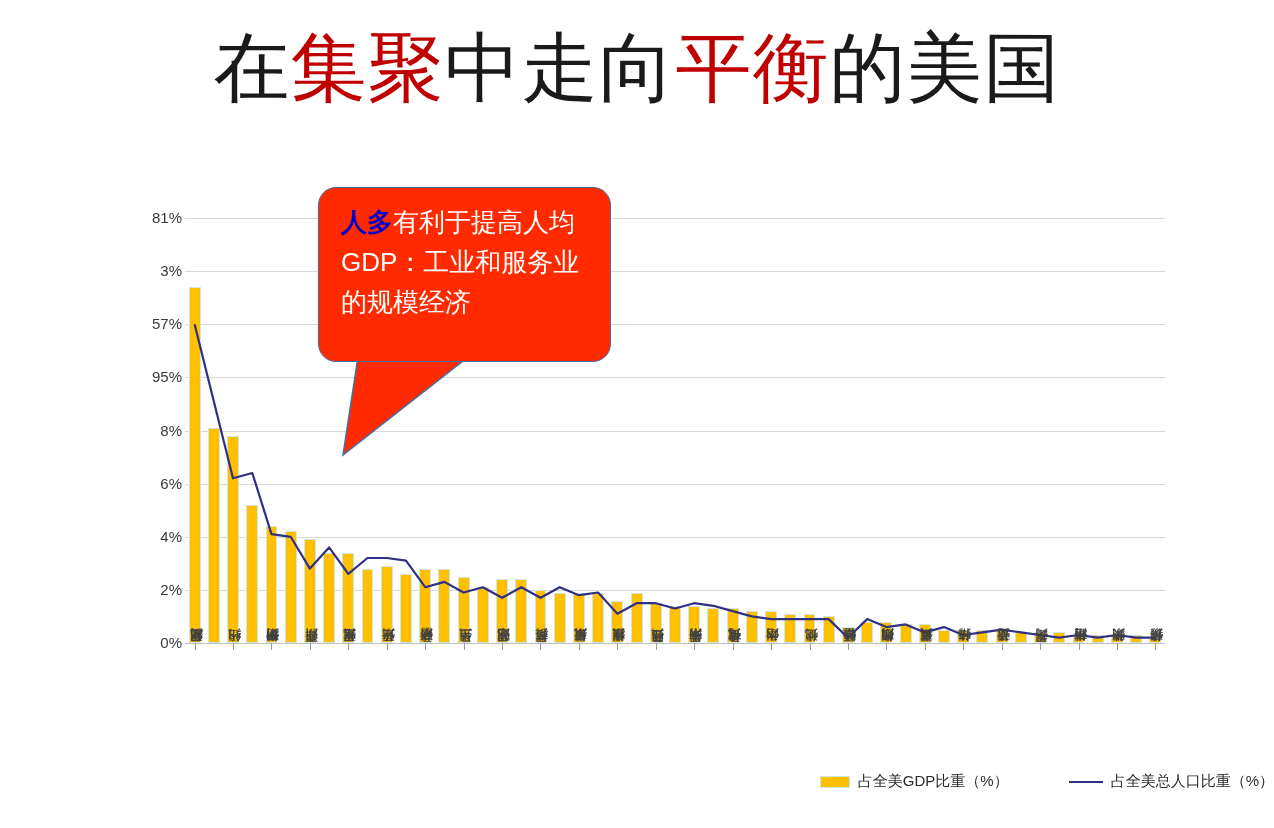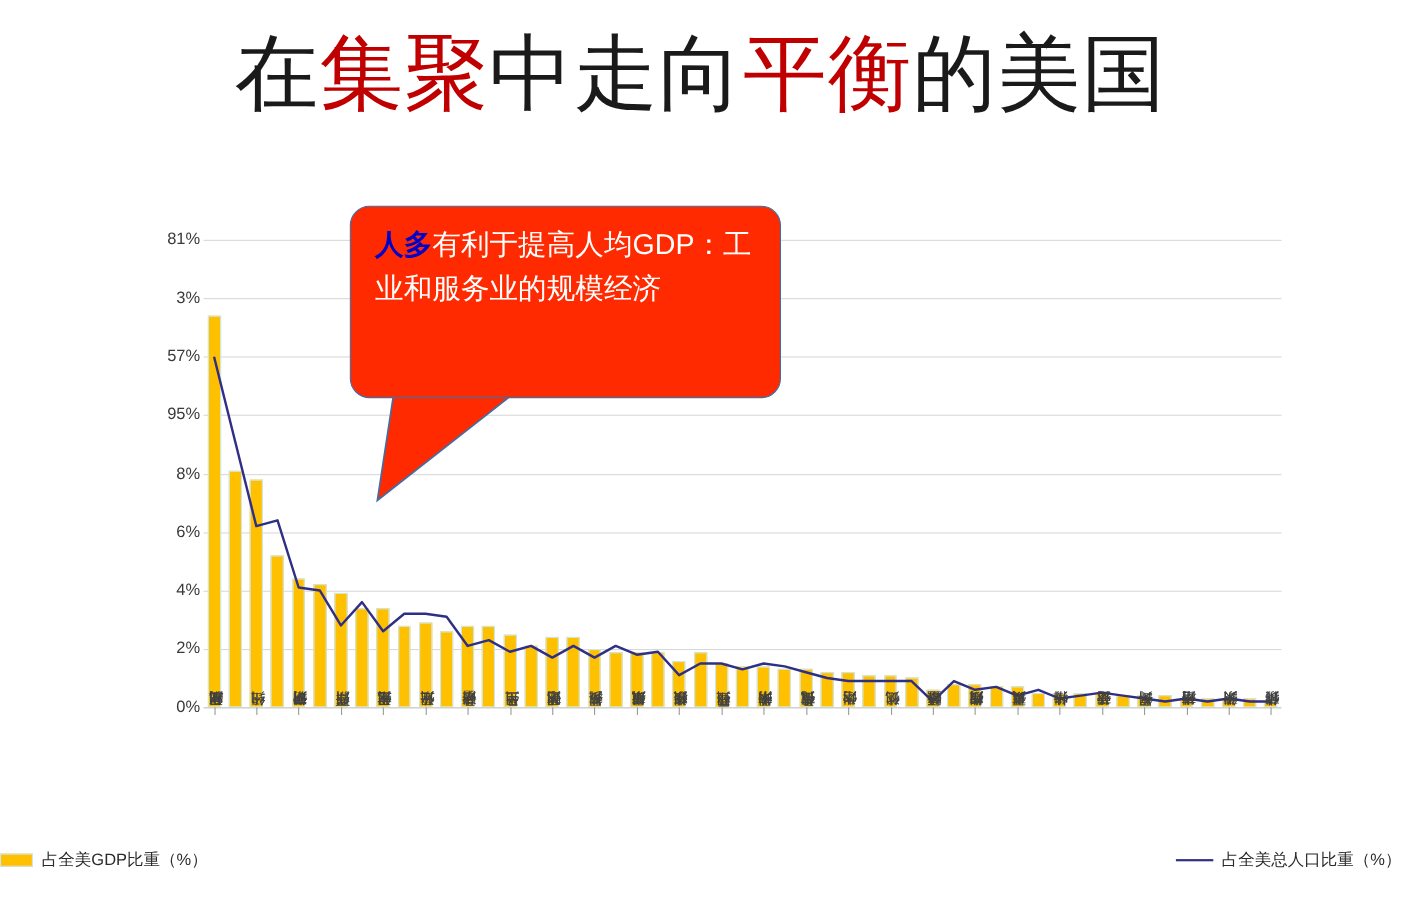--- a/index.html
+++ b/index.html
@@ -68,21 +68,21 @@
     white-space:nowrap;
     writing-mode:vertical-rl;
     transform:rotate(180deg);
     transform-origin:center;
     letter-spacing:0px;
   }
 
   
   #legend{
     position:absolute;left:0;top:772px;width:1274px;
-    display:flex;justify-content:space-between;align-items:center;gap:60px;
+    display:flex;justify-content:flex-end;align-items:center;gap:60px;
     font-size:15px;color:#2b2b2b;
   }
   .legend-item{display:flex;align-items:center;gap:8px;}
   .swatch-bar{width:30px;height:12px;background:#FFC000;border:1px solid #cfe7e4;box-sizing:border-box;}
   .swatch-line{width:34px;height:0;border-top:2.5px solid #2f2f86;}
 
   
   .callout{position:absolute;}
   .callout .bubble{
     position:absolute;left:0;top:0;
@@ -92,21 +92,21 @@
     box-sizing:border-box;
     color:#ffffff;
     font-size:26px;
     line-height:40px;
     padding:14px 16px 10px 22px;
   }
   .callout .bubble .blue{color:#0000CC;font-weight:bold;}
   .callout svg{position:absolute;left:0;top:0;overflow:visible;}
 
   #callout1{left:318px;top:187px;width:340px;height:275px;}
-  #callout1 .bubble{width:392px;height:175px;}
+  #callout1 .bubble{width:293px;height:175px;}
   #callout2{left:775px;top:278px;width:368px;height:280px;}
   #callout2 .bubble{width:360px;height:192px;}
 </style>
 </head>
 <body>
 
 <div id="slide">
 
   <div id="title">
     <span>在</span><span class="hl">集聚</span><span>中走向</span><span class="hl">平衡</span><span>的美国</span>

